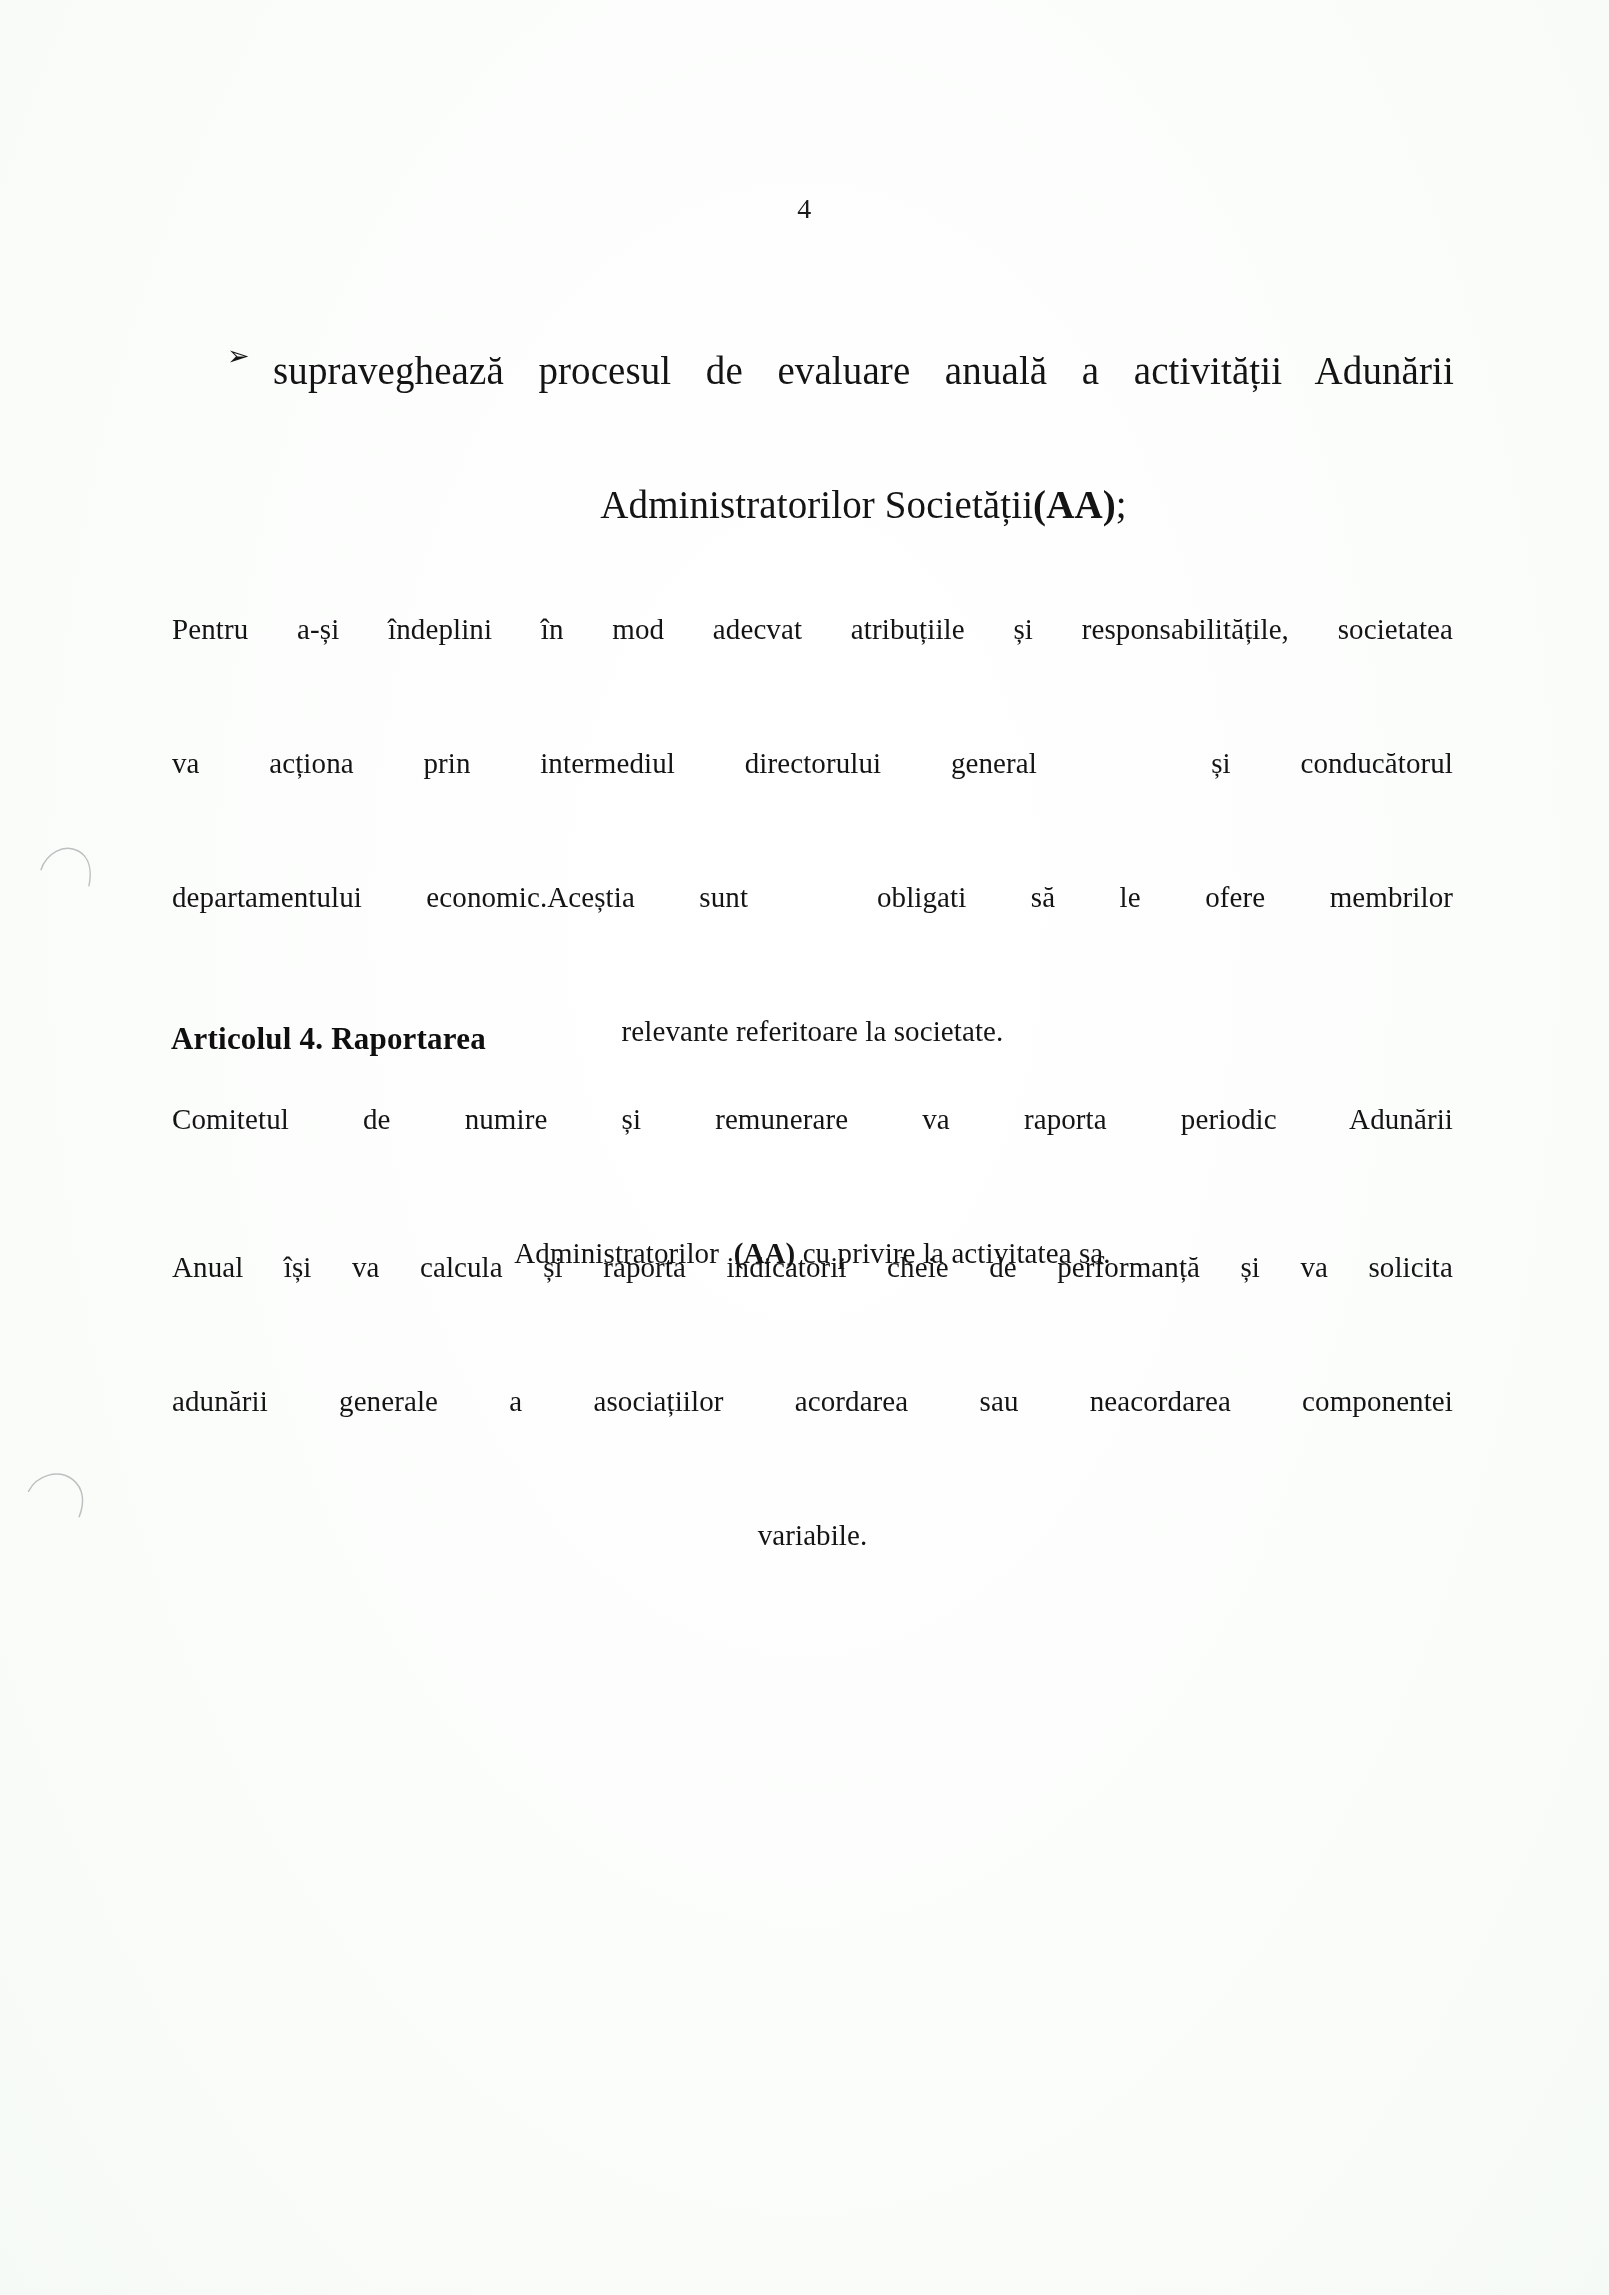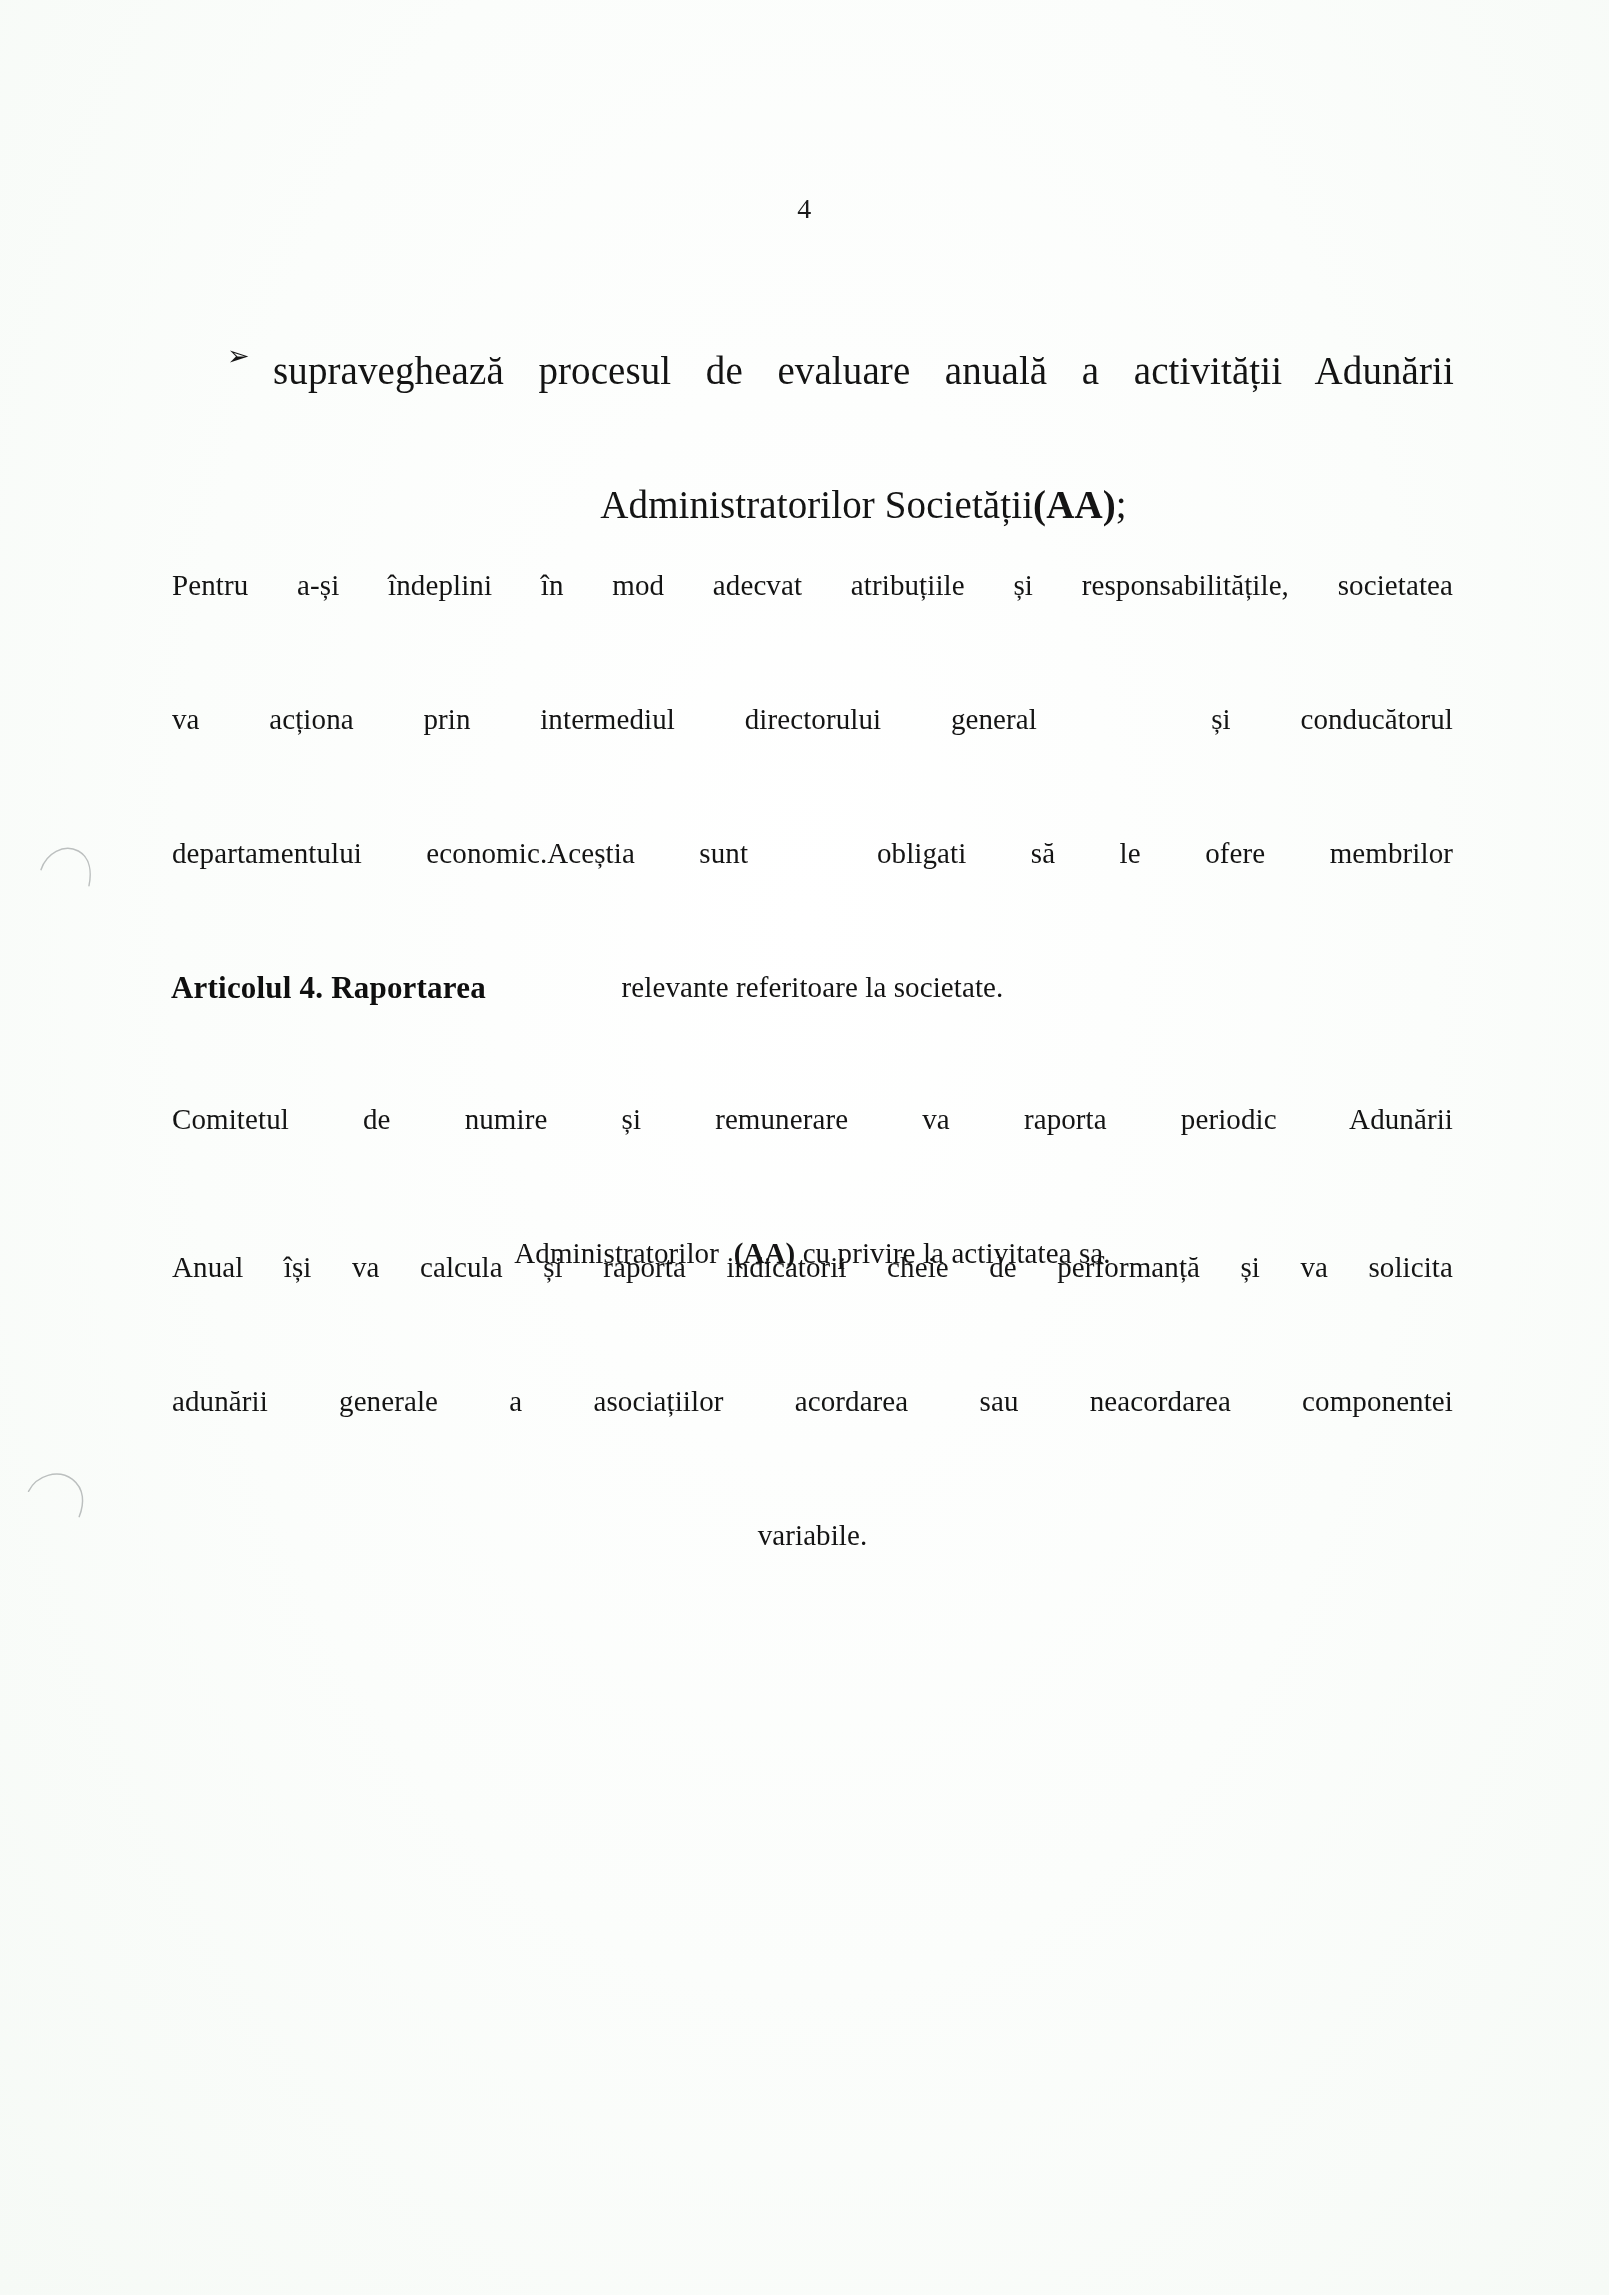--- a/index.html
+++ b/index.html
@@ -104,28 +104,28 @@
   }
   .para .line.j::after {
     content: "";
     display: inline-block;
     width: 100%;
   }
   .para .line.l {
     text-align: center;
   }
 
-  #para-duties { top: 552px; }
+  #para-duties { top: 596px; }
   #para-reporting-1 { top: 1086px; }
   #para-reporting-2 { top: 1234px; }
 
   
   .heading {
     position: absolute;
-    top: 968px;
+    top: 1019px;
     left: 171px;
     font-size: 31px;
     line-height: 40px;
     font-weight: bold;
     color: #0f0f0f;
     letter-spacing: 0.2px;
   }
 
   b, .bold {
     font-weight: bold;

